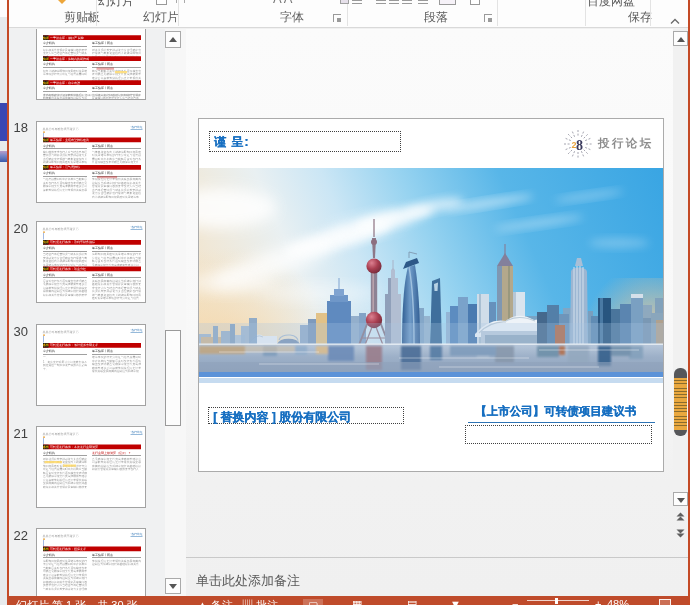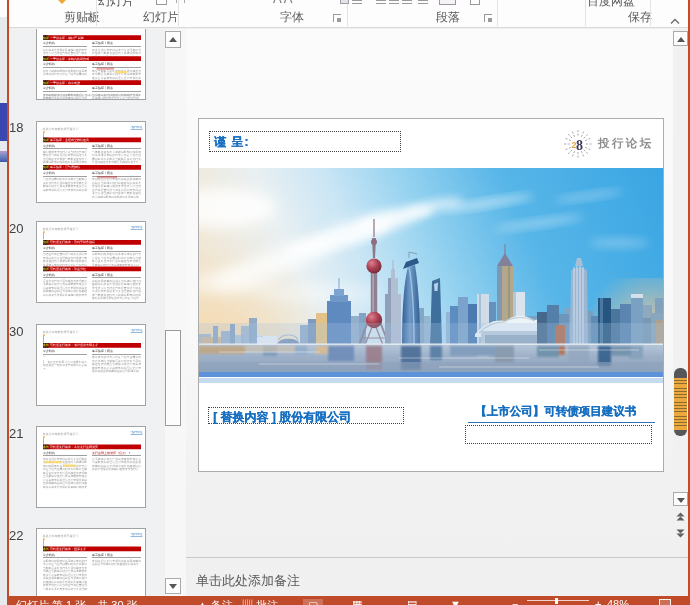--- a/index.html
+++ b/index.html
@@ -14,21 +14,21 @@
 .launch { position:absolute; width:8px; height:8px; border-left:1px solid #9a9a9a; border-top:1px solid #9a9a9a; }
 .launch:after { content:""; position:absolute; right:0; bottom:0; width:4px; height:4px; background:#9a9a9a; }
 #leftsliver { left:0; top:0; width:7px; height:605px; background:#e7eaec; z-index:50; }
 #redL { left:7px; top:0; width:2px; height:605px; background:#c44a26; z-index:51; }
 #redR { left:688px; top:0; width:2px; height:605px; background:#c44a26; z-index:51; }
 #statusbar { left:7px; top:596px; width:683px; height:9px; background:#bf4b2b; z-index:45; overflow:hidden; }
 #statusbar .st { position:absolute; color:#fff; font-size:11px; top:3px; white-space:nowrap; }
 
 
 #panel { left:9px; top:29px; width:177px; height:567px; background:#f0f1f2; z-index:10; overflow:hidden; }
-.snum { position:absolute; left:0px; width:19px; font-size:13px; color:#404040; }
+.snum { position:absolute; left:0px; width:19px; text-align:right; font-size:13px; color:#404040; }
 .thumb { position:absolute; left:27px; width:110px; height:82px; background:#fff; border:1px solid #a2a2a2; overflow:hidden; }
 .tin { position:absolute; left:0; top:0; width:440px; height:328px; transform:scale(0.25); transform-origin:0 0; }
 .ttitle { position:absolute; left:22px; top:18px; font-size:12px; color:#9c9c9c; white-space:nowrap; }
 .tlogo { position:absolute; right:18px; top:14px; font-size:11px; color:#2e74b5; border-bottom:2px solid #2e74b5; }
 .cursor { position:absolute; left:24px; top:44px; width:2px; height:26px; background:#4472c4; }
 .cursor:before { content:""; position:absolute; left:0; top:-6px; width:8px; height:5px; background:#e8a33d; }
 .rbar { position:absolute; left:24px; width:392px; height:19px; background:#c00000; color:#fff; font-size:12px; line-height:19px; white-space:nowrap; overflow:hidden; }
 .rbar b { display:inline-block; background:#1a1a1a; color:#ffc000; width:22px; text-align:center; margin-right:6px; }
 .colL { position:absolute; left:24px; width:176px; }
 .colR { position:absolute; left:220px; width:196px; }
@@ -48,21 +48,21 @@
 #notestext { position:absolute; left:10px; top:543px; font-size:13px; color:#595959; }
 </style>
 </head>
 <body>
 <div id="stage">
 
 <div class="abs" id="ribbon">
   <span class="glabel" style="left:40px;">剪贴板</span>
   <span class="glabel" style="left:119px;">幻灯片</span>
   <span class="glabel" style="left:256px;">字体</span>
-  <span class="glabel" style="left:412px;">段落</span>
+  <span class="glabel" style="left:400px;">段落</span>
   <span class="glabel" style="left:604px;">保存</span>
   <div class="vsep" style="left:96px;"></div>
   <div class="vsep" style="left:178px;"></div>
   <div class="vsep" style="left:347px;"></div>
   <div class="vsep" style="left:497px;"></div>
   <div class="vsep" style="left:585px;"></div>
   <div class="vsep" style="left:650px;"></div>
   <div class="launch" style="left:84px; top:13px;"></div>
   <div class="launch" style="left:333px; top:14px;"></div>
   <div class="launch" style="left:484px; top:14px;"></div>

